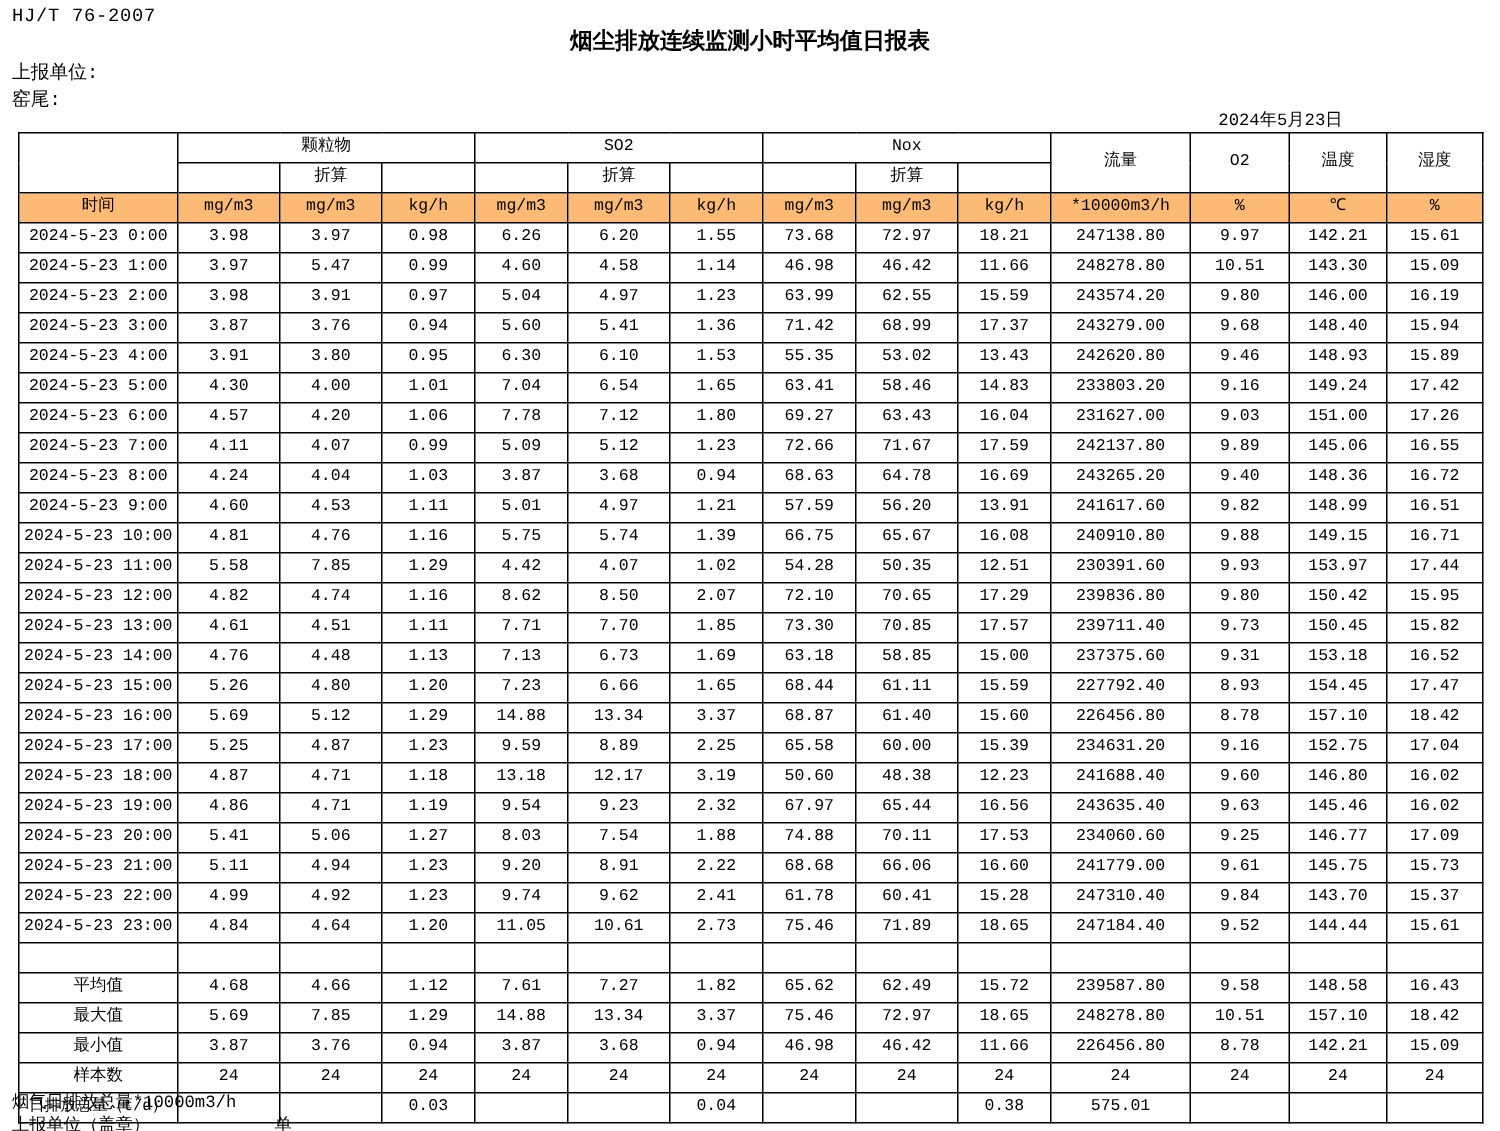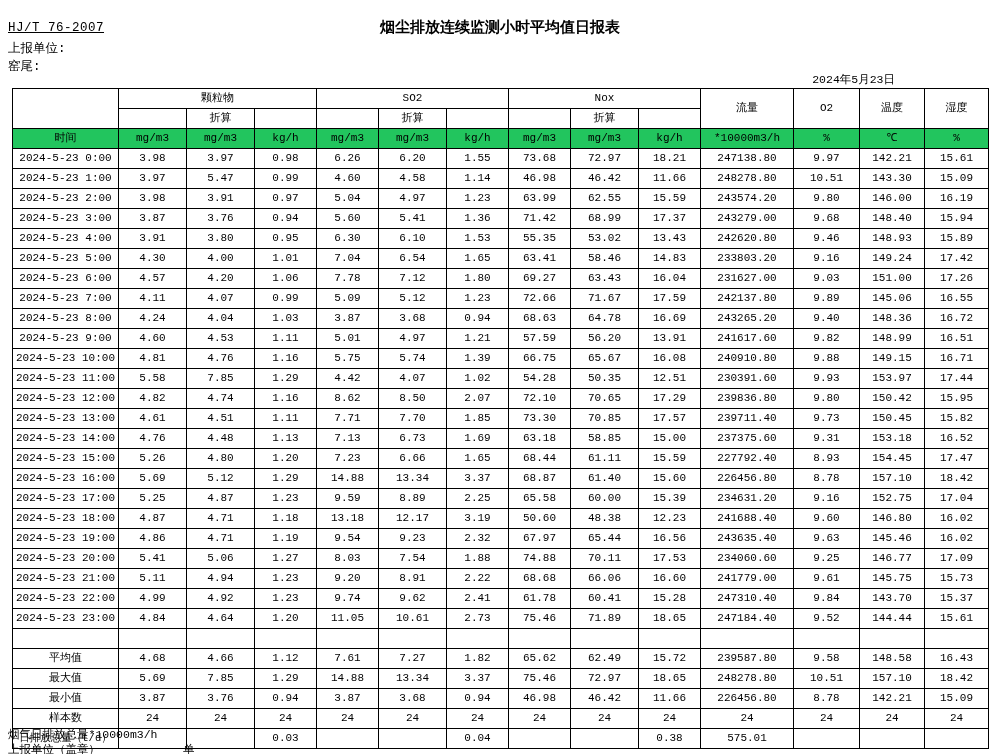--- a/index.html
+++ b/index.html
@@ -6,23 +6,23 @@
   body{
     width:1000px;height:754px;
     background:#ffffff;
     font-family:"Liberation Serif", serif;
     color:#000;
     font-size:12px;
     overflow:hidden;
   }
   .page{position:relative;width:1000px;height:754px;}
   .std-code{
-    position:absolute;left:8px;top:21px;
+    position:absolute;left:8px;top:4px;
     font-family:"Liberation Mono", monospace;
-    font-size:12.5px;letter-spacing:0.5px;text-decoration:underline;
+    font-size:12.5px;letter-spacing:0.5px;
   }
   .doc-title{
     position:absolute;left:0;top:18px;width:1000px;text-align:center;
     font-size:15px;font-weight:bold;
     font-family:"Liberation Sans", sans-serif;
   }
   .company{
     position:absolute;left:8px;top:40px;font-size:12.5px;
     font-family:"Liberation Mono", monospace;
   }
@@ -48,21 +48,21 @@
     font-size:11px;
     text-align:center;
     padding:0;
     height:19px;
     line-height:19px;
     overflow:hidden;
     white-space:nowrap;
   }
   .grp-head td{height:20px;line-height:20px;font-size:12px;}
   .sub-head td{height:19px;line-height:19px;}
-  .unit-row td{background:#22c55e;height:20px;line-height:20px;}
+  .unit-row td{background:#fdba74;height:20px;line-height:20px;}
   .data td{height:20.2px;line-height:20.2px;}
   td.tcol{text-align:center;}
   td.val{text-align:left;padding-left:8px;}
   .spacer td{height:11px;line-height:11px;border-top:1px solid #000;border-bottom:1px solid #000;}
   .summary td{height:20.5px;line-height:20.5px;}
   .emit td{height:20px;line-height:20px;}
   .footer1{
     position:absolute;left:8px;top:727px;font-size:11.5px;
     font-family:"Liberation Mono", monospace;
   }

